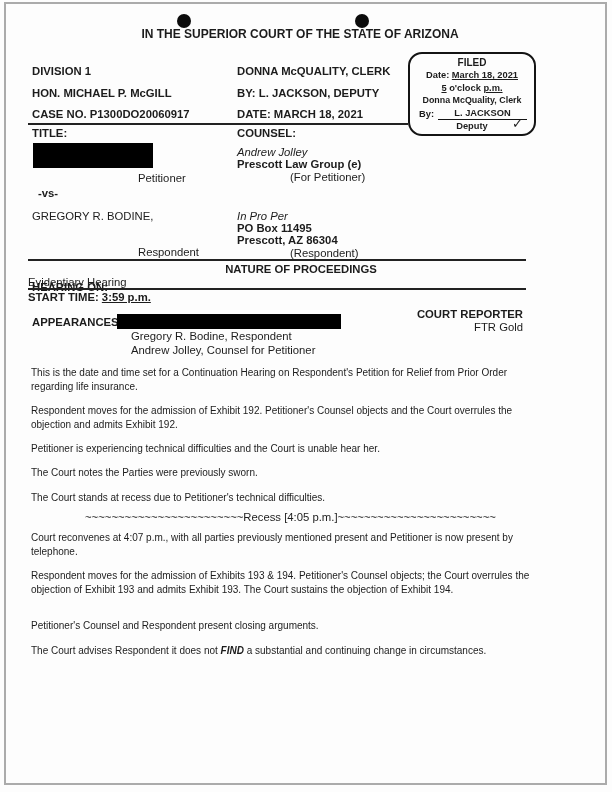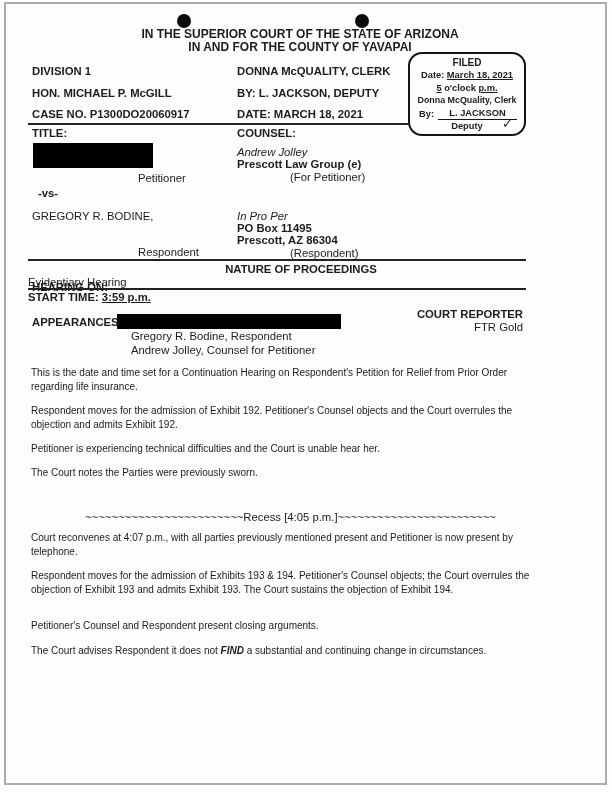--- a/index.html
+++ b/index.html
@@ -9,21 +9,21 @@
   .frame{left:4px;top:2px;width:599px;height:779px;border:2px solid #ababab;}
   .dot{width:14px;height:14px;border-radius:50%;background:#0c0c0c;}
   .t{font-size:11.3px;line-height:13.5px;white-space:nowrap;}
   .b{font-weight:bold;}
   .i{font-style:italic;}
   .para{font-size:10px;line-height:13.6px;width:521px;white-space:normal;}
   .hdr{left:60px;width:480px;text-align:center;font-weight:bold;font-size:12px;white-space:nowrap;}
   .rule{background:#222222;height:2px;}
   .redact{background:#000000;}
   .u{text-decoration:underline;}
-  .stamp{left:408px;top:52px;width:118px;height:84px;border:2.5px solid #141414;border-radius:14px;
+  .stamp{left:408px;top:52px;width:128px;height:84px;border:2.5px solid #141414;border-radius:14px;
          background:#fdfdfd;font-weight:bold;font-size:9.3px;line-height:12.4px;text-align:center;
          padding-top:3px;box-sizing:border-box;}
   .stamp .row{white-space:nowrap;}
   .stamp .byrow{display:flex;align-items:flex-end;padding:0 7px 0 9px;}
   .stamp .byline{flex:1;border-bottom:1.4px solid #141414;margin-left:4px;text-align:center;}
   .stamp .deprow{position:relative;}
   .check{position:absolute;right:11px;top:-2px;font-size:13px;font-weight:bold;}
   .rright{text-align:right;margin-top:45px;}
   .nowrap{white-space:nowrap;text-align:right;}
 </style>
@@ -31,21 +31,20 @@
 <body>
 
 <div class="page">
 
   <div class="abs frame"></div>
 
   <div class="abs dot" style="left:177px;top:14px;"></div>
   <div class="abs dot" style="left:355px;top:14px;"></div>
 
   <div class="abs hdr" style="top:27px;">IN THE SUPERIOR COURT OF THE STATE OF ARIZONA</div>
-  <div class="abs hdr" style="top:40px;">IN AND FOR THE COUNTY OF YAVAPAI</div>
 
   <div class="abs t b" style="left:32px;top:65px;">DIVISION 1</div>
   <div class="abs t b" style="left:32px;top:87px;">HON. MICHAEL P. McGILL</div>
   <div class="abs t b" style="left:32px;top:108px;">CASE NO. P1300DO20060917</div>
 
   <div class="abs t b" style="left:237px;top:65px;">DONNA McQUALITY, CLERK</div>
   <div class="abs t b" style="left:237px;top:87px;">BY: L. JACKSON, DEPUTY</div>
   <div class="abs t b" style="left:237px;top:108px;">DATE: MARCH 18, 2021</div>
 
   <div class="abs stamp">
@@ -96,20 +95,21 @@
 
   <div class="abs t b" style="left:32px;top:316px;">APPEARANCES:</div>
   <div class="abs redact" style="left:117px;top:314px;width:224px;height:15px;"></div>
   <div class="abs t" style="left:131px;top:330px;">Gregory R. Bodine, Respondent</div>
   <div class="abs t" style="left:131px;top:344px;">Andrew Jolley, Counsel for Petitioner</div>
 
   <div class="abs para" style="left:31px;top:366px;">This is the date and time set for a Continuation Hearing on Respondent's Petition for Relief from Prior Order regarding life insurance.</div>
   <div class="abs para" style="left:31px;top:404px;">Respondent moves for the admission of Exhibit 192. Petitioner's Counsel objects and the Court overrules the objection and admits Exhibit 192.</div>
   <div class="abs para" style="left:31px;top:442px;">Petitioner is experiencing technical difficulties and the Court is unable hear her.</div>
   <div class="abs para" style="left:31px;top:466px;">The Court notes the Parties were previously sworn.</div>
+  <div class="abs para" style="left:31px;top:491px;">The Court stands at recess due to Petitioner's technical difficulties.</div>
 
   <div class="abs t nowrap" style="left:85px;top:511px;">~~~~~~~~~~~~~~~~~~~~~~~~Recess [4:05 p.m.]~~~~~~~~~~~~~~~~~~~~~~~~</div>
 
   <div class="abs para" style="left:31px;top:531px;">Court reconvenes at 4:07 p.m., with all parties previously mentioned present and Petitioner is now present by telephone.</div>
   <div class="abs para" style="left:31px;top:569px;">Respondent moves for the admission of Exhibits 193 &amp; 194. Petitioner's Counsel objects; the Court overrules the objection of Exhibit 193 and admits Exhibit 193. The Court sustains the objection of Exhibit 194.</div>
   <div class="abs para" style="left:31px;top:619px;">Petitioner's Counsel and Respondent present closing arguments.</div>
 
   <div class="abs para" style="left:31px;top:644px;"><span>The Court advises Respondent it does not </span><span class="b i">FIND</span><span> a substantial and continuing change in circumstances.</span></div>
 
 </div>

